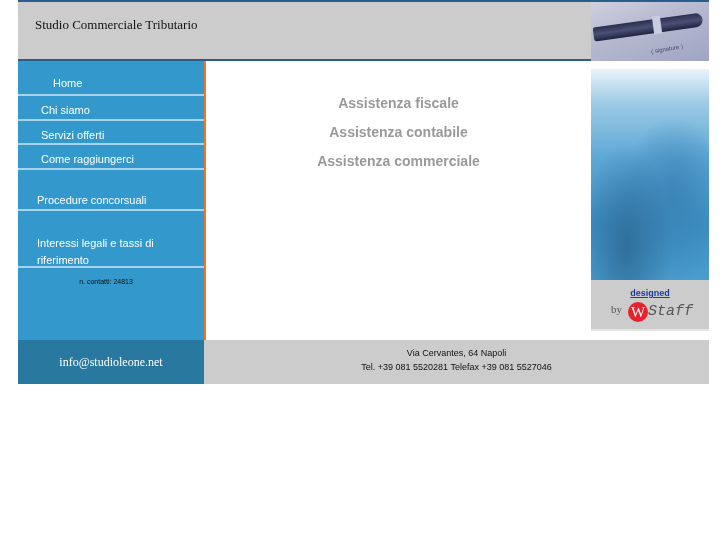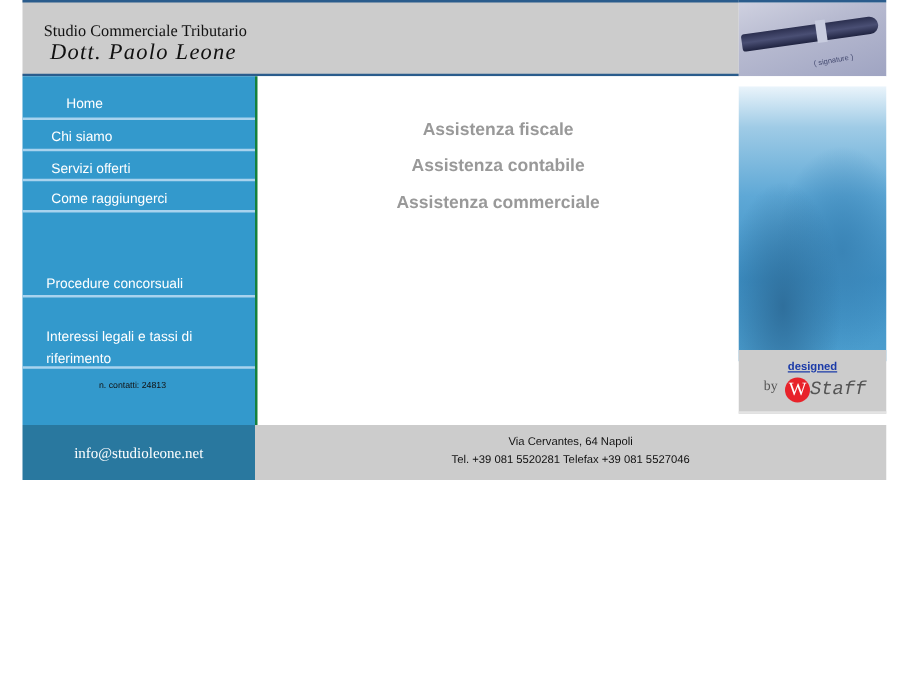--- a/index.html
+++ b/index.html
@@ -17,21 +17,21 @@
   .pen-ring { position:absolute; left:62px; top:14px; width:8px; height:18px; background:#c8ccdf; transform:rotate(-8deg); }
   .sig { position:absolute; left:60px; top:44px; font-size:6px; color:#444a70; transform:rotate(-10deg); }
 
   
   .sidebar { position:absolute; left:0; top:61px; width:186px; height:279px; background:#3399cc; }
   .nav-item { display:block; color:#ffffff; font-size:11px; text-decoration:none; border-bottom:2px solid #a8d3ee; box-sizing:border-box; }
   .nav-item.short { height:24.5px; line-height:24px; padding:7px 0 0 23px; }
   .counter { text-align:center; font-size:7px; color:#111; margin-top:10px; margin-left:-10px; }
 
   
-  .content { position:absolute; left:186px; top:61px; width:387px; height:279px; background:#fff; border-left:2px solid #15803d; box-sizing:border-box; }
+  .content { position:absolute; left:186px; top:61px; width:387px; height:279px; background:#fff; border-left:2px solid #f97316; box-sizing:border-box; }
   .service { text-align:center; color:#999999; font-weight:bold; font-size:14px; }
 
   
   .side-photo { position:absolute; left:573px; top:61px; width:118px; height:228px;
     background:
       radial-gradient(ellipse at 30% 80%, #2f6f9c 0%, transparent 40%),
       radial-gradient(ellipse at 70% 60%, #3a84b6 0%, transparent 45%),
       linear-gradient(#eaf4fb 0%, #9fcbe6 15%, #5ea8d6 40%, #3d8fc4 70%, #4d9fcf 100%);
     border-top:8px solid #fff; box-sizing:border-box; }
   .credit { position:absolute; left:573px; top:280px; width:118px; height:51px; background:#cccccc; border-bottom:2px solid #e4e4e4; box-sizing:border-box; }
@@ -44,35 +44,34 @@
   .footer-email { position:absolute; left:0; top:340px; width:186px; height:44px; background:#29789f; color:#fff; font-family:"Liberation Serif", serif; font-size:12px; text-align:center; line-height:44px; }
   .footer-address { position:absolute; left:186px; top:340px; width:505px; height:44px; background:#cccccc; color:#111; font-size:9px; text-align:center; }
 </style>
 </head>
 <body>
 
 <div class="page">
 
   <div class="header">
     <div class="brand-1">Studio Commerciale Tributario</div>
-    <div class="brand-2">Dott. Paolo Leone</div>
   </div>
 
   <div class="header-photo">
     <div class="pen"></div>
     <div class="pen-ring"></div>
     <div class="sig">( signature )</div>
   </div>
 
   <nav class="sidebar">
     <a class="nav-item short" style="padding-top:12px;height:35px;line-height:20px;padding-left:35px;">Home</a>
     <a class="nav-item short" style="padding:4px 0 0 23px;height:25px;line-height:20px;">Chi siamo</a>
     <a class="nav-item short" style="padding:4px 0 0 23px;height:24px;line-height:20px;">Servizi offerti</a>
     <a class="nav-item short" style="padding:4px 0 4px 23px;height:25px;line-height:20px;">Come raggiungerci</a>
-    <a class="nav-item" style="padding:22px 0 0 19px;height:41px;line-height:16px;margin-top:27px;">Procedure concorsuali</a>
+    <a class="nav-item" style="padding:22px 0 0 19px;height:41px;line-height:16px;">Procedure concorsuali</a>
     <a class="nav-item" style="padding:24px 12px 0 19px;height:57px;line-height:17px;">Interessi legali e tassi di riferimento</a>
     <div class="counter">n. contatti: 24813</div>
   </nav>
 
   <main class="content">
     <div class="service" style="margin-top:34px;">Assistenza fiscale</div>
     <div class="service" style="margin-top:13px;">Assistenza contabile</div>
     <div class="service" style="margin-top:13px;">Assistenza commerciale</div>
   </main>
 

